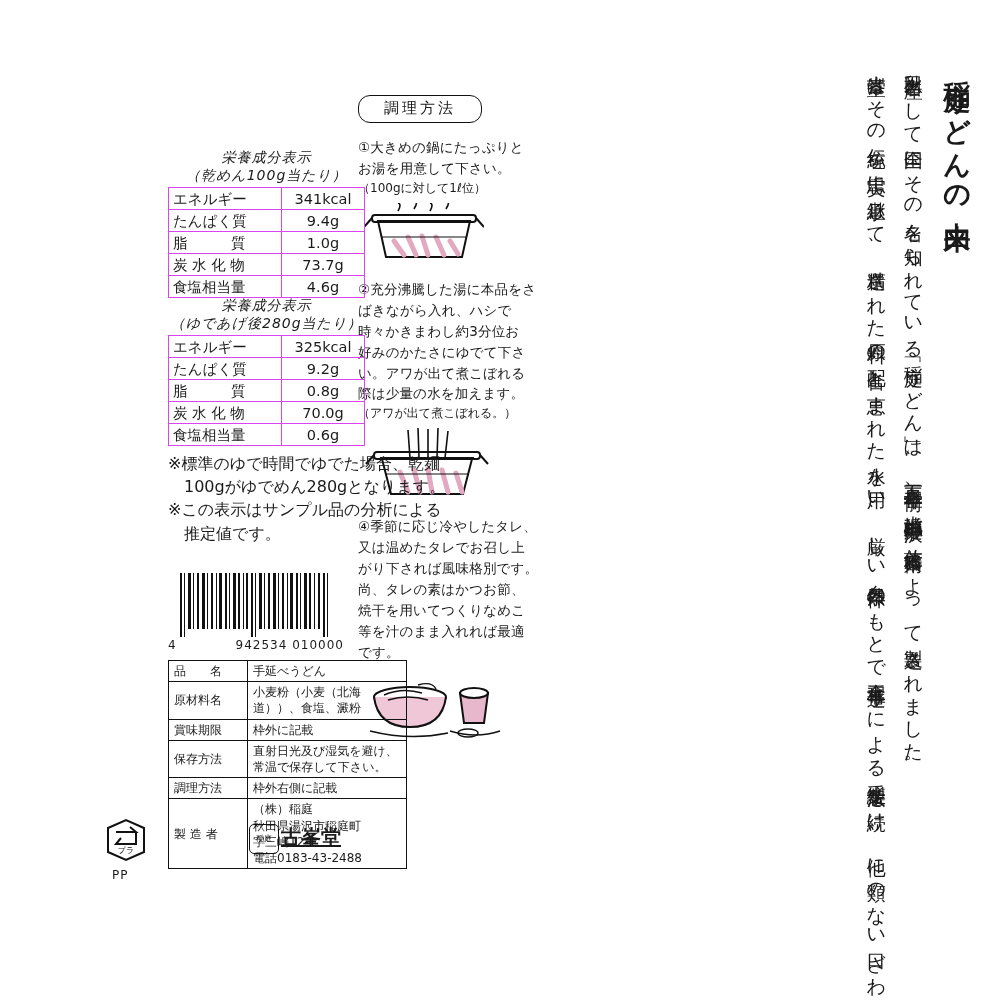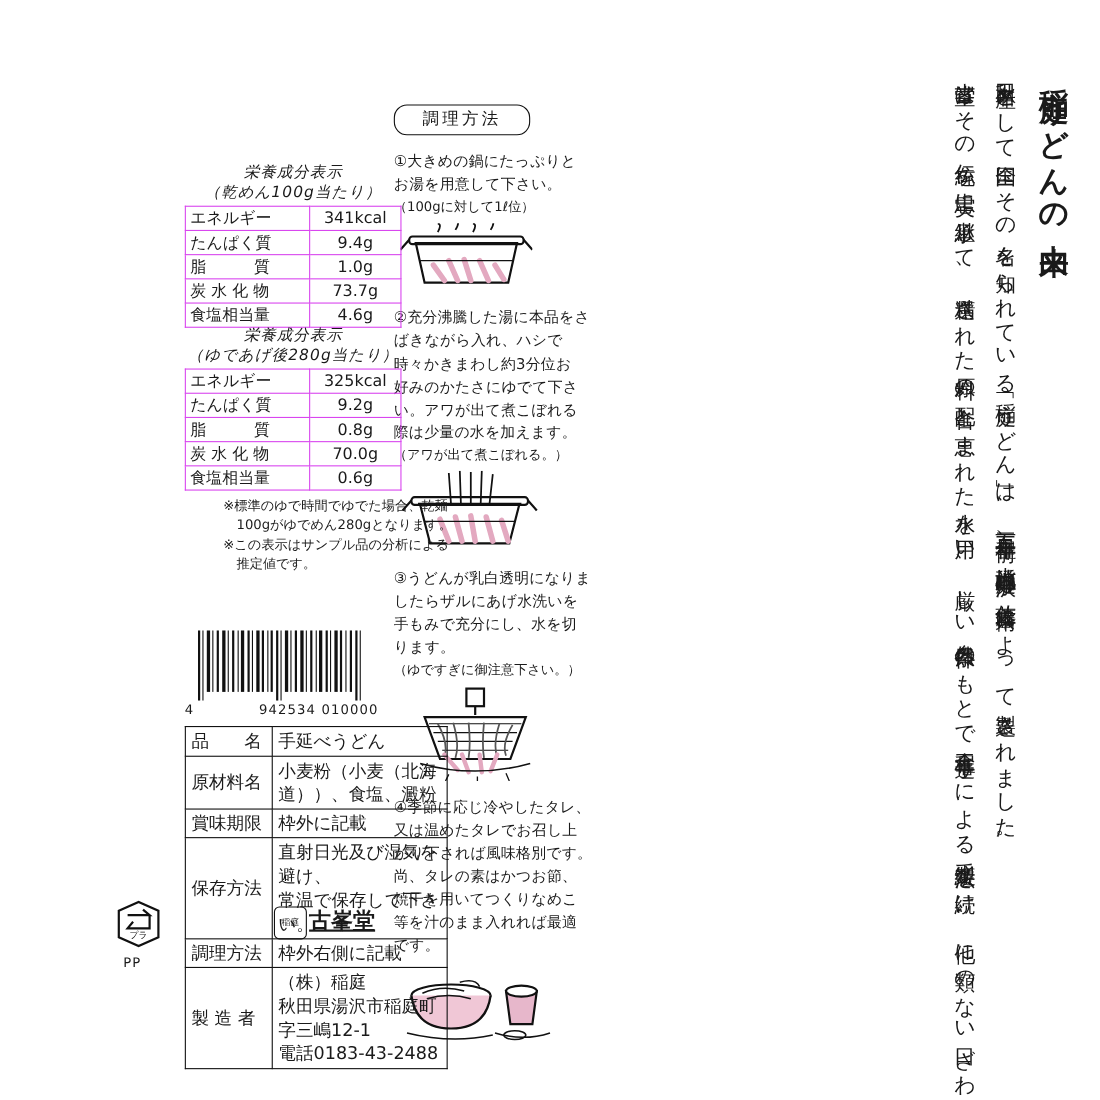--- a/index.html
+++ b/index.html
@@ -98,24 +98,23 @@
     border:1px solid #d946ef;
     padding:1px 4px;
     height:19px;
     line-height:1.15;
   }
   td.nlabel{width:104px;}
   td.nval{width:74px;text-align:center;}
   .notes{
     position:absolute;
     left:168px; top:452px;
-    font-size:12px;
+    font-size:16px;
     line-height:1.45;
     white-space:pre-line;
-    margin-left:35px;
   }
 
   
   #barcode{
     position:absolute;
     left:180px; top:573px;
     width:152px; height:64px;
   }
   #barcode-digits{
     position:absolute;
@@ -125,21 +124,21 @@
     display:flex;
     justify-content:space-between;
     letter-spacing:1px;
   }
 
   
   #prod-table{
     position:absolute;
     left:168px; top:660px;
     border-collapse:collapse;
-    font-size:16px;
+    font-size:12px;
   }
   #prod-table td{
     border:1px solid #111;
     padding:2px 5px;
     line-height:1.35;
     vertical-align:middle;
   }
   td.plabel{
     width:68px;
     white-space:pre-line;
@@ -231,39 +230,20 @@
           <path d="M16,30 L110,30" stroke="#111" stroke-width="2"></path>
           <rect x="10" y="24" width="106" height="7" rx="3" fill="none" stroke="#111" stroke-width="2"></rect>
           <path d="M10,27 L2,36 M116,27 L124,36" stroke="#111" stroke-width="2" fill="none"></path>
           <path d="M18,31 L108,31 L99,66 L27,66 Z" fill="none" stroke="#111" stroke-width="2"></path>
           <path d="M36,44 l8,20 M50,42 l6,22 M64,41 l4,23 M78,42 l6,22 M92,45 l6,19" stroke="#e3a9c0" stroke-width="5" stroke-linecap="round"></path>
           <path d="M22,46 L104,46" stroke="#111" stroke-width="1.2"></path>
         </svg>
       </div>
     </div>
 
-    <div class="step">
-      <div class="step-text">③うどんが乳白透明になりま
-したらザルにあげ水洗いを
-手もみで充分にし、水を切
-ります。</div>
-      <div class="step-sub">（ゆですぎに御注意下さい。）</div>
-      <div class="illus">
-        <svg width="134" height="86" viewBox="0 0 134 86">
-          <rect x="60" y="2" width="16" height="16" fill="none" stroke="#111" stroke-width="2"></rect>
-          <path d="M68,18 L68,26" stroke="#111" stroke-width="2"></path>
-          <path d="M22,28 L114,28 L100,66 L36,66 Z" fill="none" stroke="#111" stroke-width="2"></path>
-          <path d="M26,34 h84 M30,42 h76 M34,50 h68 M38,58 h60" stroke="#111" stroke-width="1"></path>
-          <path d="M34,34 q10,18 6,30 M48,33 q6,20 2,32 M62,33 q2,20 0,32 M76,33 q-2,20 0,32 M90,34 q-6,19 -2,30 M102,35 q-10,17 -6,28" stroke="#555" stroke-width="1.6" fill="none"></path>
-          <path d="M40,62 l12,14 M56,62 l6,16 M72,62 l2,16 M88,62 l-6,15" stroke="#e3a9c0" stroke-width="4" stroke-linecap="round"></path>
-          <path d="M18,70 q50,14 100,0" stroke="#111" stroke-width="1.4" fill="none"></path>
-          <path d="M24,76 l-4,8 M44,80 l-3,6 M70,82 l0,4 M96,79 l3,7" stroke="#111" stroke-width="1.2"></path>
-        </svg>
-      </div>
-    </div>
 
     <div class="step">
       <div class="step-text">④季節に応じ冷やしたタレ、
 又は温めたタレでお召し上
 がり下されば風味格別です。
 尚、タレの素はかつお節、
 焼干を用いてつくりなめこ
 等を汁のまま入れれば最適
 です。</div>
       <div class="illus">

